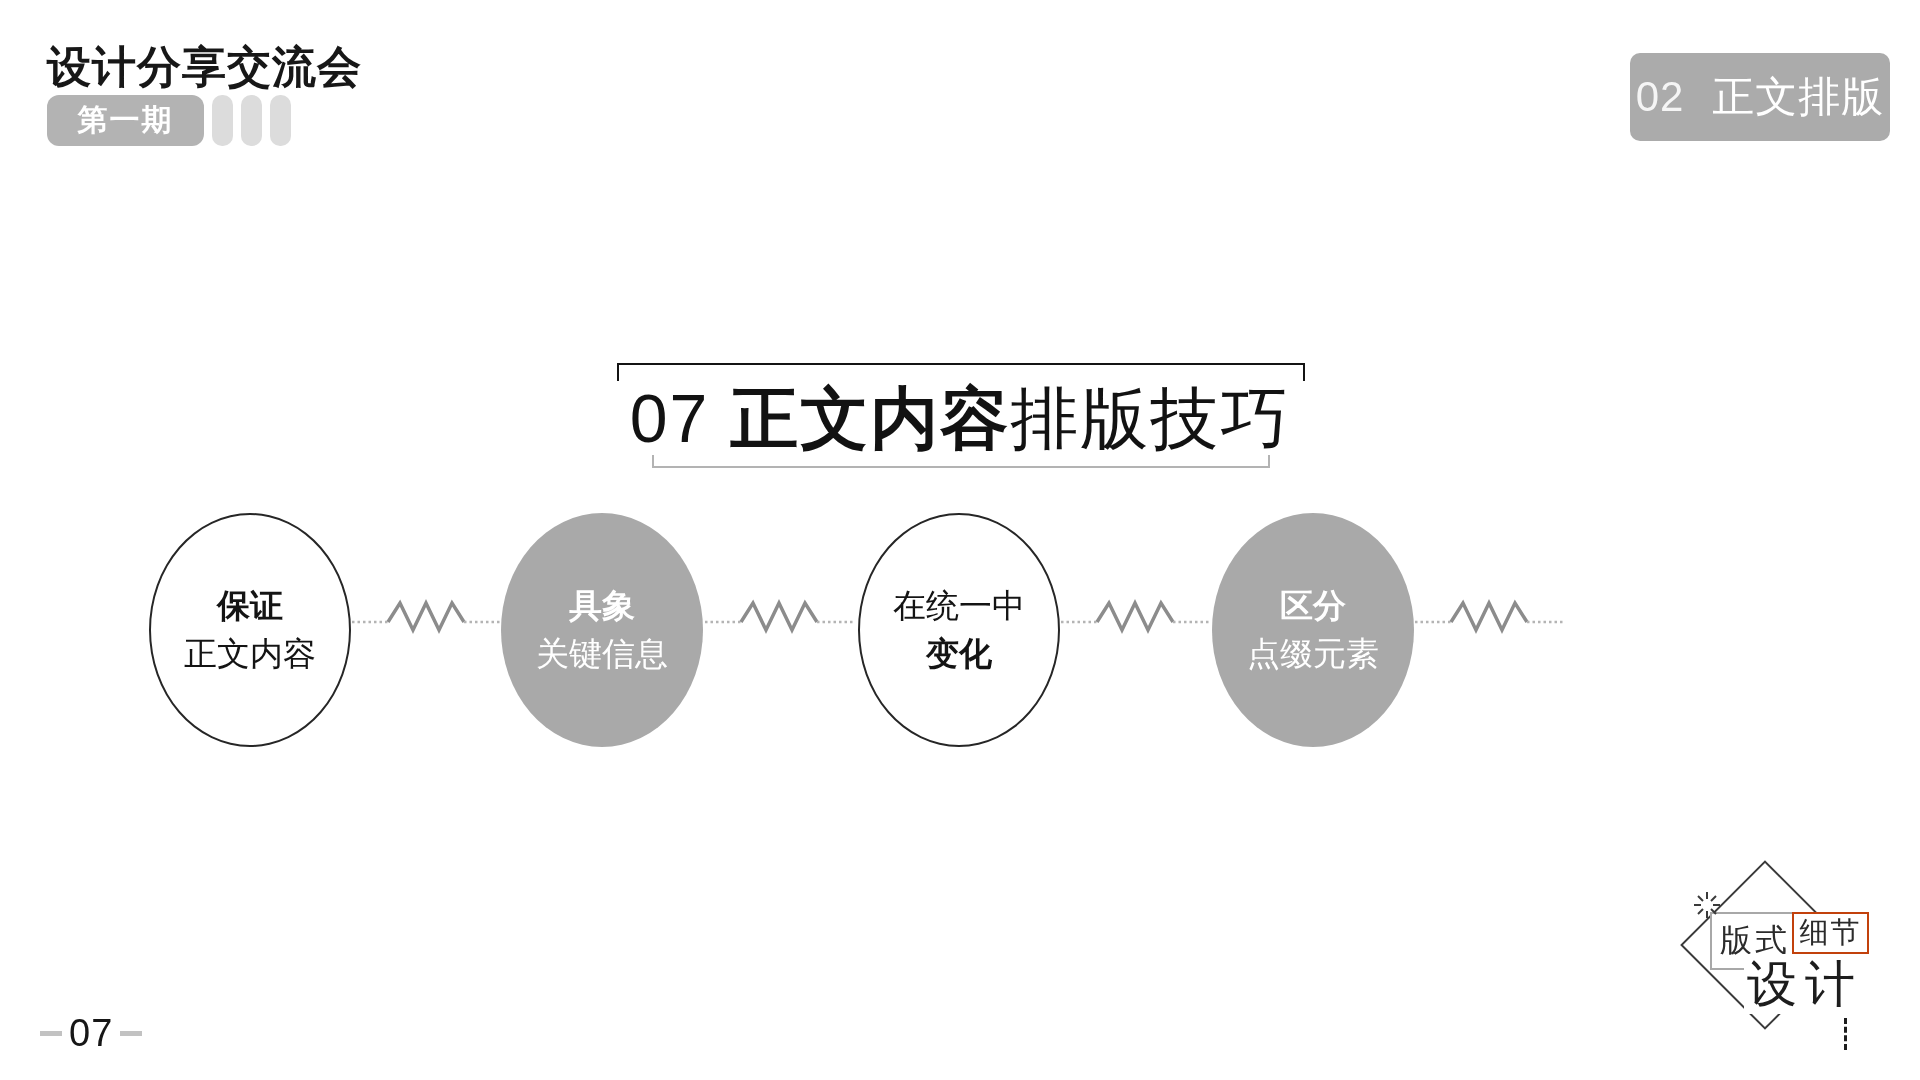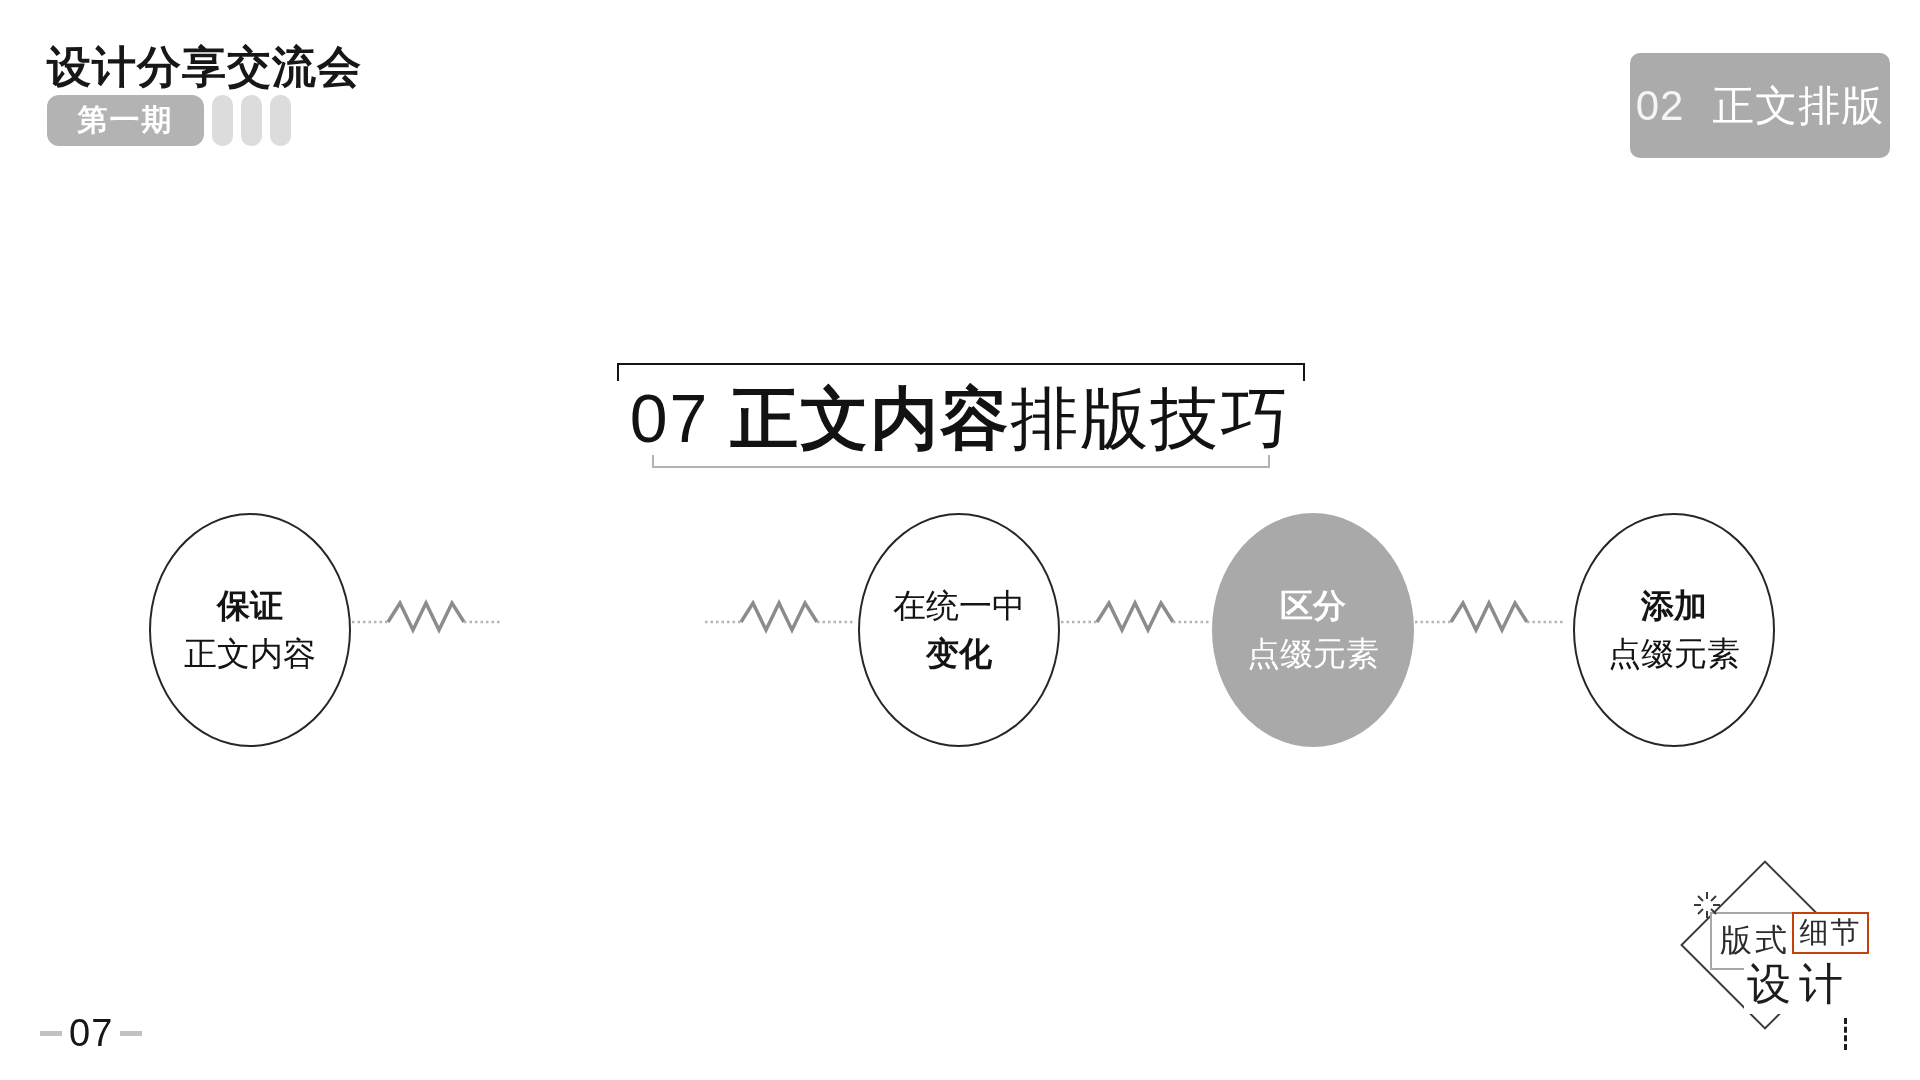--- a/index.html
+++ b/index.html
@@ -15,21 +15,21 @@
   }
   .issue-row{position:absolute;left:47px;top:95px;display:flex;}
   .issue-badge{
     width:157px;height:51px;background:#b3b3b3;border-radius:12px;
     display:flex;align-items:center;justify-content:center;
     color:#ffffff;font-size:30px;font-weight:700;letter-spacing:2px;
   }
   .bar{width:21px;height:51px;background:#dcdcdc;border-radius:10px;margin-left:8px;}
   .bar:first-of-type{margin-left:11px;}
   .section-badge{
-    position:absolute;left:1630px;top:53px;width:260px;height:105px;
+    position:absolute;left:1630px;top:53px;width:260px;height:88px;
     background:#ababab;border-radius:10px;
     display:flex;align-items:center;justify-content:center;gap:28px;
     color:#ffffff;font-size:42px;letter-spacing:1px;
   }
   .section-badge .num{font-weight:300;color:rgba(255,255,255,0.88);}
   .section-badge .lbl{font-weight:500;}
   
   .title-rect-black{
     position:absolute;left:617px;top:363px;width:688px;height:74px;
     border:2px solid #141414;background:#ffffff;box-sizing:border-box;
@@ -76,21 +76,21 @@
     font-size:32px;color:#2b2b2b;letter-spacing:3px;margin-top:8px;
   }
   .logo .tag2{
     position:absolute;left:134px;top:64px;width:77px;height:42px;
     border:2px solid #c2410c;background:#ffffff;box-sizing:border-box;z-index:3;
     display:flex;align-items:center;justify-content:center;
     font-size:29px;color:#2b2b2b;letter-spacing:2px;
   }
   .logo .main-word{
     position:absolute;left:86px;top:106px;z-index:2;background:#ffffff;
-    font-size:44px;line-height:60px;color:#1d1d1d;letter-spacing:8px;padding:0 3px;
+    font-size:50px;line-height:60px;color:#1d1d1d;letter-spacing:8px;padding:0 3px;
   }
   .logo .dash-tail{
     position:absolute;left:186px;top:170px;height:32px;width:0;
     border-left:3px dashed #1d1d1d;z-index:1;
   }
   .logo .sparkle{position:absolute;left:34px;top:42px;z-index:4;}
 </style>
 </head>
 <body>
 
@@ -114,30 +114,30 @@
   <div class="title-line">
     <span class="inner">
       <span>07 </span><span class="strong">正文内容</span><span>排版技巧</span>
     </span>
   </div>
 
   <div class="step outline" style="left:149px">
     <div class="l b">保证</div>
     <div class="l">正文内容</div>
   </div>
+  <div class="step filled" style="left:501px">
+    <div class="l b">具象</div>
+    <div class="l">关键信息</div>
+  </div>
   <div class="step outline" style="left:858px">
     <div class="l">在统一中</div>
     <div class="l b">变化</div>
   </div>
   <div class="step filled" style="left:1212px">
     <div class="l b">区分</div>
-    <div class="l">点缀元素</div>
-  </div>
-  <div class="step outline" style="left:1573px">
-    <div class="l b">添加</div>
     <div class="l">点缀元素</div>
   </div>
 
   <svg class="connector" style="left:352px" width="150" height="44" viewBox="0 0 150 44">
     <line x1="0" y1="26" x2="36" y2="26" stroke="#b4b4b4" stroke-width="2.5" stroke-dasharray="2.5,3"></line>
     <polyline points="36,26 48,7 61,34 74,7 87,34 100,7 112,26" fill="none" stroke="#8c8c8c" stroke-width="3.5"></polyline>
     <line x1="112" y1="26" x2="150" y2="26" stroke="#b4b4b4" stroke-width="2.5" stroke-dasharray="2.5,3"></line>
   </svg>
   <svg class="connector" style="left:705px" width="150" height="44" viewBox="0 0 150 44">
     <line x1="0" y1="26" x2="36" y2="26" stroke="#b4b4b4" stroke-width="2.5" stroke-dasharray="2.5,3"></line>

